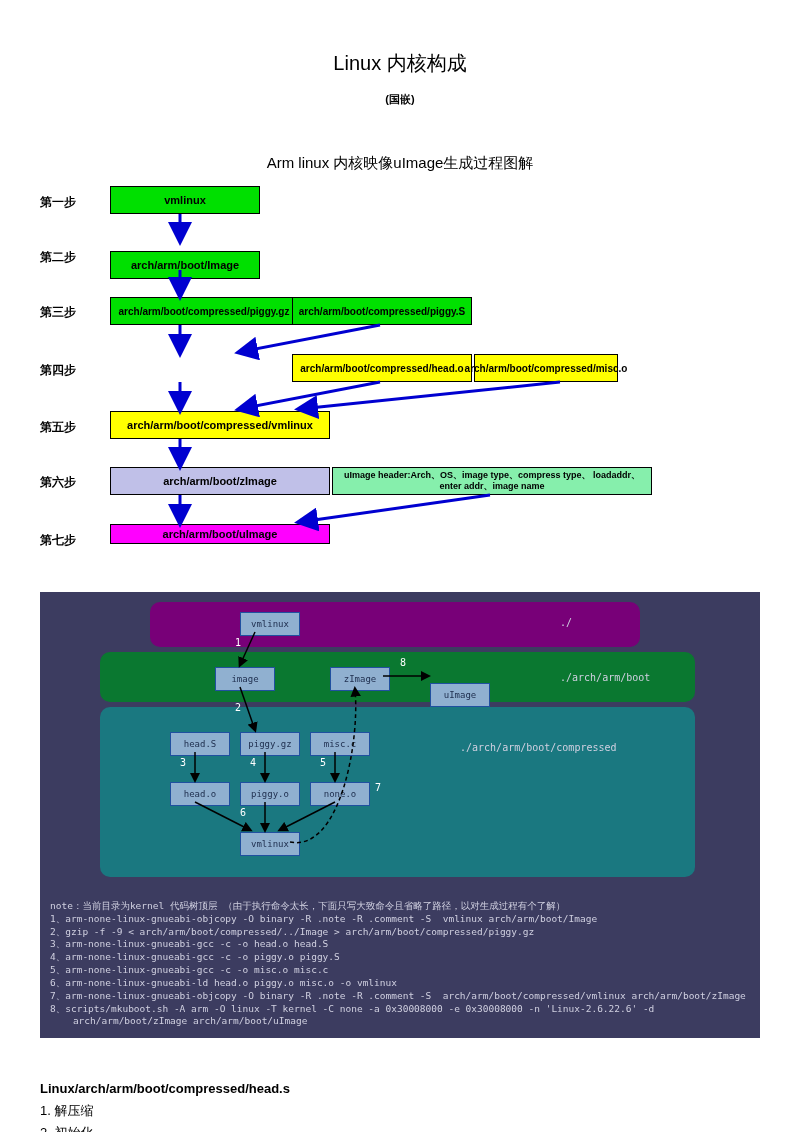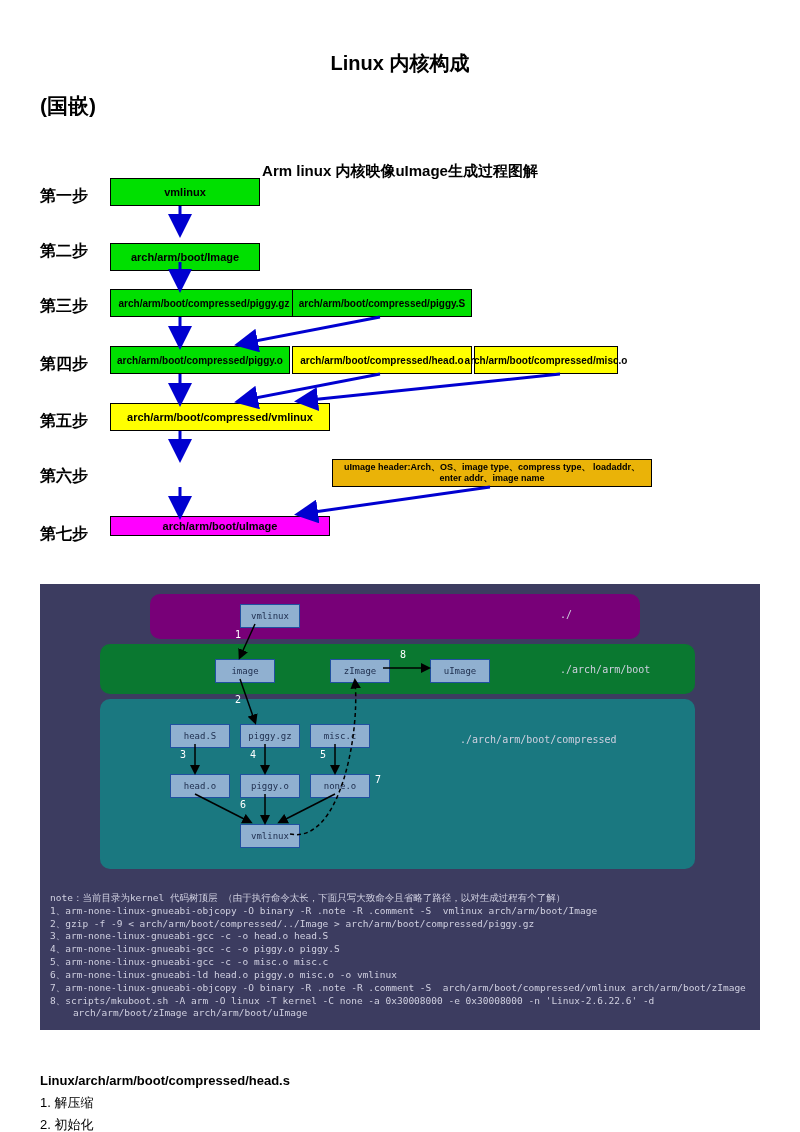--- a/index.html
+++ b/index.html
@@ -7,68 +7,67 @@
     padding: 0;
     width: 800px;
     font-family: Arial, "Microsoft YaHei", sans-serif;
     background: #fff;
   }
   .page {
     padding: 50px 40px 30px 40px;
   }
   .title {
     text-align: center;
-    font-weight: bold;
+    font-weight: normal;
     font-size: 20px;
     margin-bottom: 15px;
   }
   .subtitle {
-    text-align: left;
+    text-align: center;
     font-weight: bold;
-    font-size: 21px;
-    margin-bottom: 26px;
+    font-size: 11px;
+    margin-bottom: 47px;
   }
   .diagram1 {
     position: relative;
     width: 720px;
     height: 430px;
     margin: 0 auto 8px auto;
   }
   .d1-title {
     position: absolute;
     top: 0;
     left: 0;
     right: 0;
     text-align: center;
-    font-weight: bold;
+    font-weight: normal;
     font-size: 15px;
-    margin-top: 16px;
   }
   .step-label {
     position: absolute;
-    font-size: 16px;
+    font-size: 12px;
     font-weight: bold;
   }
   .box {
     position: absolute;
     border: 1px solid #000;
     font-size: 11px;
     font-weight: bold;
     display: flex;
     align-items: center;
     justify-content: center;
     text-align: center;
     padding: 0 4px;
     box-sizing: border-box;
   }
   .green { background: #00e000; }
   .yellow { background: #ffff00; }
   .lav { background: #c0c0e8; }
   .magenta { background: #ff00ff; }
-  .grey { background: #eab308; }
+  .grey { background: #86efac; }
   .arrow-svg { position: absolute; top: 0; left: 0; width: 720px; height: 430px; pointer-events: none; }
 
   .diagram2 {
     width: 720px;
     margin: 0 auto;
     background: #3c3c60;
     color: #fff;
     font-family: monospace;
     font-size: 10px;
     position: relative;
@@ -137,24 +136,24 @@
     <span class="step-label" style="top:150px;left:0">第三步</span>
     <span class="step-label" style="top:208px;left:0">第四步</span>
     <span class="step-label" style="top:265px;left:0">第五步</span>
     <span class="step-label" style="top:320px;left:0">第六步</span>
     <span class="step-label" style="top:378px;left:0">第七步</span>
 
     <div class="box green" style="top:32px;left:70px;width:150px;height:28px">vmlinux</div>
     <div class="box green" style="top:97px;left:70px;width:150px;height:28px">arch/arm/boot/Image</div>
     <div class="box green" style="top:143px;left:70px;width:188px;height:28px;font-size:10px">arch/arm/boot/compressed/piggy.gz</div>
     <div class="box green" style="top:143px;left:252px;width:180px;height:28px;font-size:10px">arch/arm/boot/compressed/piggy.S</div>
-    <div class="box green" style="top:200px;left:70px;width:180px;height:28px;font-size:10px">arch/arm/boot/compressed/piggy.o</div>
     <div class="box yellow" style="top:200px;left:252px;width:180px;height:28px;font-size:10px">arch/arm/boot/compressed/head.o</div>
     <div class="box yellow" style="top:200px;left:434px;width:144px;height:28px;font-size:10px">arch/arm/boot/compressed/misc.o</div>
     <div class="box yellow" style="top:257px;left:70px;width:220px;height:28px">arch/arm/boot/compressed/vmlinux</div>
+    <div class="box lav" style="top:313px;left:70px;width:220px;height:28px">arch/arm/boot/zImage</div>
     <div class="box grey" style="top:313px;left:292px;width:320px;height:28px;font-size:9px;line-height:1.2">uImage header:Arch、OS、image type、compress type、 loadaddr、enter addr、image name</div>
     <div class="box magenta" style="top:370px;left:70px;width:220px;height:20px">arch/arm/boot/uImage</div>
 
     <svg class="arrow-svg">
       <defs>
         <marker id="ah1" markerWidth="8" markerHeight="8" refX="6" refY="4" orient="auto">
           <path d="M0,0 L8,4 L0,8 Z" fill="#0000d0"></path>
         </marker>
       </defs>
       <line x1="140" y1="60" x2="140" y2="86" stroke="#0000d0" stroke-width="3" marker-end="url(#ah1)"></line>
@@ -172,21 +171,21 @@
 
   <div class="diagram2">
     <div class="d2-canvas">
       <div class="d2-panel d2-purple" style="top:10px;left:110px;width:490px;height:45px"></div>
       <div class="d2-panel d2-green" style="top:60px;left:60px;width:595px;height:50px"></div>
       <div class="d2-panel d2-teal" style="top:115px;left:60px;width:595px;height:170px"></div>
 
       <div class="d2-node" style="top:20px;left:200px;width:50px;height:18px">vmlinux</div>
       <div class="d2-node" style="top:75px;left:175px;width:50px;height:18px">image</div>
       <div class="d2-node" style="top:75px;left:290px;width:50px;height:18px">zImage</div>
-      <div class="d2-node" style="top:75px;left:390px;width:50px;height:18px">uImage</div>
+      <div class="d2-node" style="top:91px;left:390px;width:50px;height:18px">uImage</div>
       <div class="d2-node" style="top:140px;left:130px;width:50px;height:18px">head.S</div>
       <div class="d2-node" style="top:140px;left:200px;width:50px;height:18px">piggy.gz</div>
       <div class="d2-node" style="top:140px;left:270px;width:50px;height:18px">misc.c</div>
       <div class="d2-node" style="top:190px;left:130px;width:50px;height:18px">head.o</div>
       <div class="d2-node" style="top:190px;left:200px;width:50px;height:18px">piggy.o</div>
       <div class="d2-node" style="top:190px;left:270px;width:50px;height:18px">none.o</div>
       <div class="d2-node" style="top:240px;left:200px;width:50px;height:18px">vmlinux</div>
 
       <div class="d2-label" style="top:25px;left:520px">./</div>
       <div class="d2-label" style="top:80px;left:520px">./arch/arm/boot</div>

